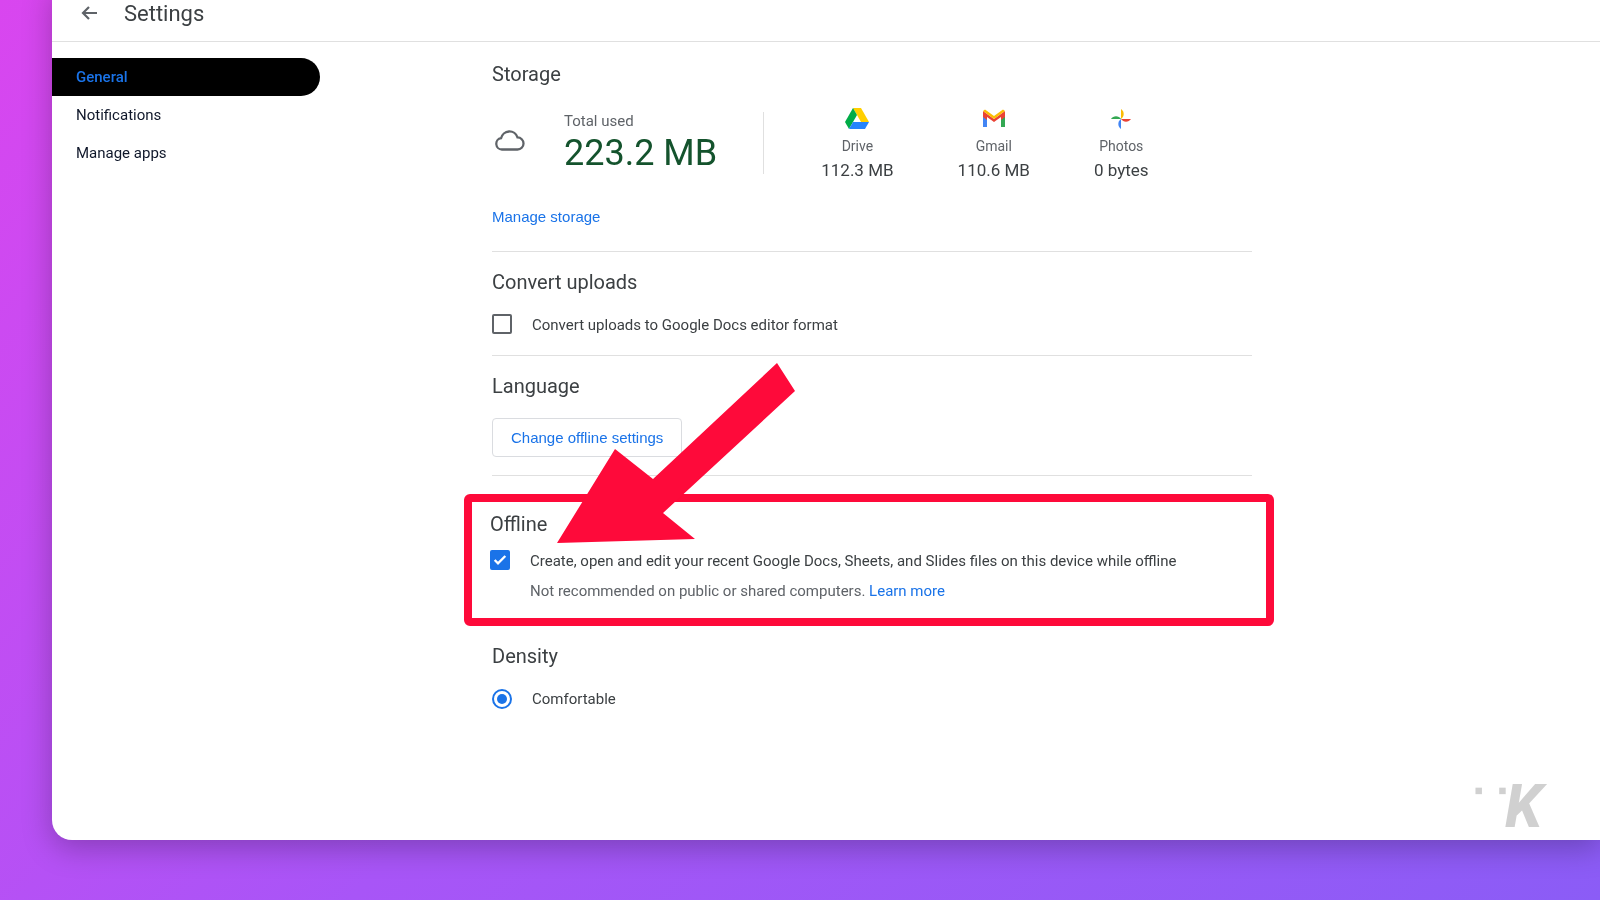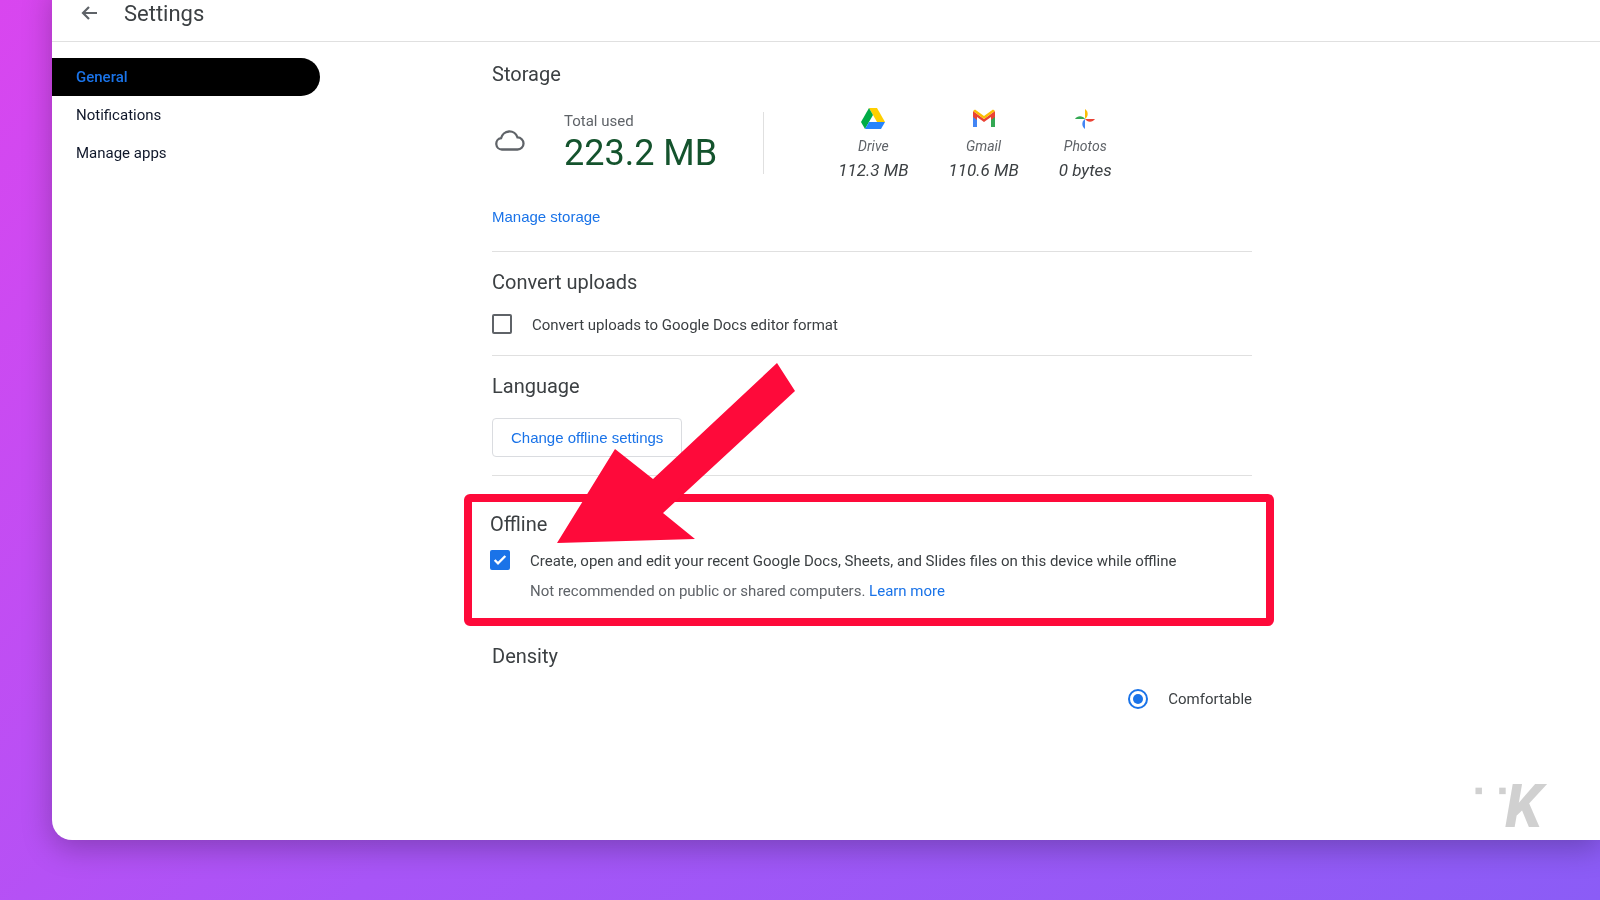--- a/index.html
+++ b/index.html
@@ -82,21 +82,21 @@
     align-items: center;
     margin: 20px 0 20px 0;
   }
   .cloud-icon {
     color: #5f6368;
     margin-right: 38px;
   }
   .total-block { padding-right: 46px; border-right: 1px solid #e0e0e0; }
   .total-label { font-size: 15px; color: #5f6368; }
   .total-value { font-size: 36px; color: #14532d; margin-top: 2px; }
-  .app-stats { display: flex; gap: 40px; margin-left: 74px; font-style: italic; }
+  .app-stats { display: flex; gap: 64px; margin-left: 57px; }
   .app-col { text-align: center; }
   .app-icon { height: 26px; display: flex; align-items: center; justify-content: center; margin-bottom: 6px; }
   .app-name { font-size: 14px; color: #5f6368; margin-bottom: 6px; }
   .app-size { font-size: 17px; color: #3c4043; }
   .link-btn {
     color: #1a73e8;
     font-size: 15px;
     background: none;
     border: none;
     cursor: pointer;
@@ -130,21 +130,21 @@
     cursor: pointer;
     font-weight: 500;
   }
   .offline-box {
     border: 8px solid #fe0a3a;
     border-radius: 6px;
     padding: 10px 18px 18px 18px;
     margin-left: -28px;
     max-width: 810px;
   }
-  .radio-row { display: flex; align-items: center; gap: 20px; margin-top: 4px; justify-content: flex-end; }
+  .radio-row { display: flex; align-items: center; gap: 20px; margin-top: 4px; }
   .radio {
     width: 20px; height: 20px;
     border: 2px solid #1a73e8;
     border-radius: 50%;
     display: flex; align-items: center; justify-content: center;
     cursor: pointer;
   }
   .radio.selected::after {
     content: '';
     width: 10px; height: 10px;

